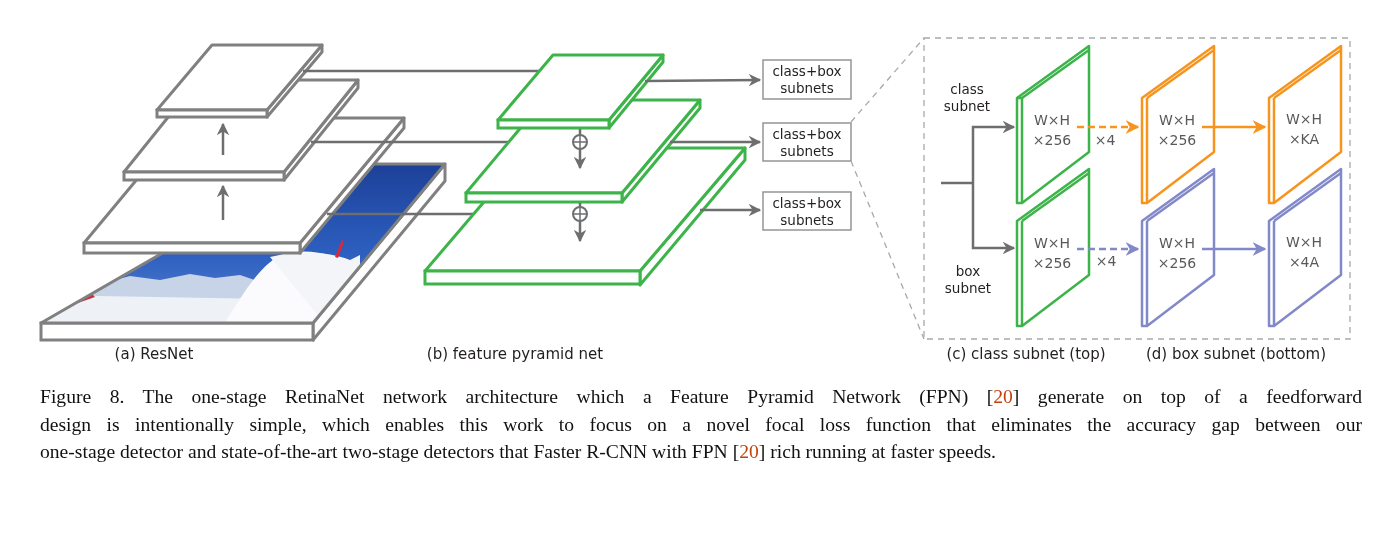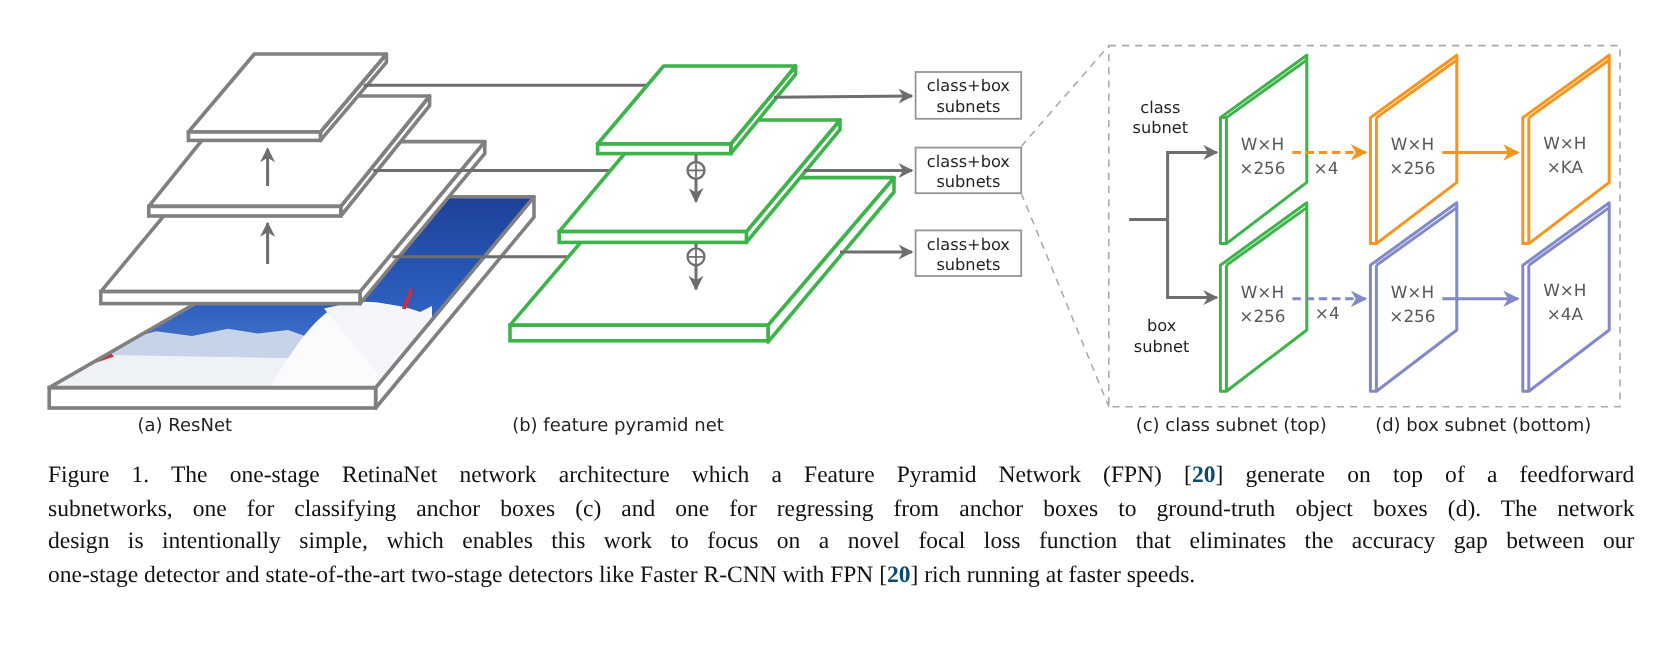--- a/index.html
+++ b/index.html
@@ -10,21 +10,21 @@
   .boxlbl { font-size: 13.5px; }
   .inlbl { font-size: 14px; fill: #58595b; }
   .caption {
     position: absolute; left: 40px; top: 383px; width: 1322px;
     font-family: "Liberation Serif", serif; font-size: 19.6px; line-height: 27.6px;
     color: #111; text-align: justify;
   }
   .caption .ln { display: block; text-align-last: justify; white-space: nowrap; }
   .caption .ln.last { text-align-last: left; }
   .caption b { font-weight: normal; }
-  .cite { color: #0c4a6e; font-weight: bold; }
+  .cite { color: #c2410c; }
 </style>
 </head>
 <body>
 
 <svg id="figure" width="1400" height="372" viewBox="0 0 1400 372" xmlns="http://www.w3.org/2000/svg">
   <defs>
     <marker id="ah-gray" viewBox="0 0 10 10" refX="9" refY="5" markerWidth="5" markerHeight="5" orient="auto-start-reverse">
       <path d="M0,0 L10,5 L0,10 L3,5 z" fill="#6d6e70"></path>
     </marker>
     <marker id="ah-orange" viewBox="0 0 10 10" refX="9" refY="5" markerWidth="5.5" markerHeight="5.5" orient="auto">
@@ -218,17 +218,16 @@
     </g>
   </g>
 
   <text class="lbl sublbl" x="154" y="359" text-anchor="middle">(a) ResNet</text>
   <text class="lbl sublbl" x="515" y="359" text-anchor="middle">(b) feature pyramid net</text>
   <text class="lbl sublbl" x="1026" y="359" text-anchor="middle">(c) class subnet (top)</text>
   <text class="lbl sublbl" x="1236" y="359" text-anchor="middle">(d) box subnet (bottom)</text>
 </svg>
 
 <div class="caption" id="caption">
-    <span class="ln"><span>Figure 1. The one-stage </span><b>RetinaNet</b><span> network architecture which a Feature Pyramid Network (FPN) </span><span>[</span><a class="cite">20</a><span>]</span><span> generate on top of a feedforward</span></span>
-    <span class="ln"><span>subnetworks, one for classifying anchor boxes (c) and one for regressing from anchor boxes to ground-truth object boxes (d). The network</span></span>
+    <span class="ln"><span>Figure 8. The one-stage </span><b>RetinaNet</b><span> network architecture which a Feature Pyramid Network (FPN) </span><span>[</span><a class="cite">20</a><span>]</span><span> generate on top of a feedforward</span></span>
     <span class="ln"><span>design is intentionally simple, which enables this work to focus on a novel focal loss function that eliminates the accuracy gap between our</span></span>
-    <span class="ln last"><span>one-stage detector and state-of-the-art two-stage detectors like Faster R-CNN with FPN </span><span>[</span><a class="cite">20</a><span>]</span><span> rich running at faster speeds.</span></span>
+    <span class="ln last"><span>one-stage detector and state-of-the-art two-stage detectors that Faster R-CNN with FPN </span><span>[</span><a class="cite">20</a><span>]</span><span> rich running at faster speeds.</span></span>
   </div>
 
 </body></html>

